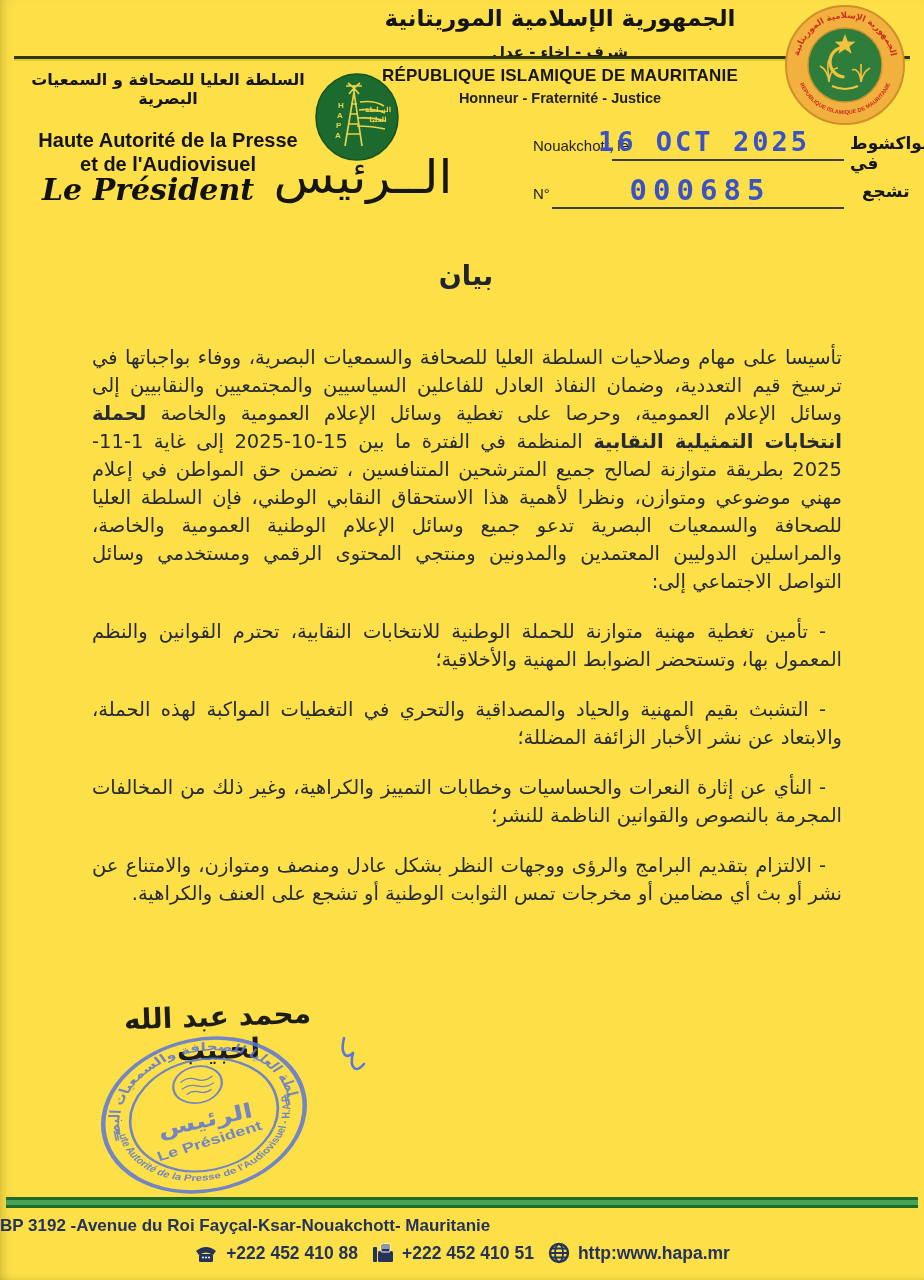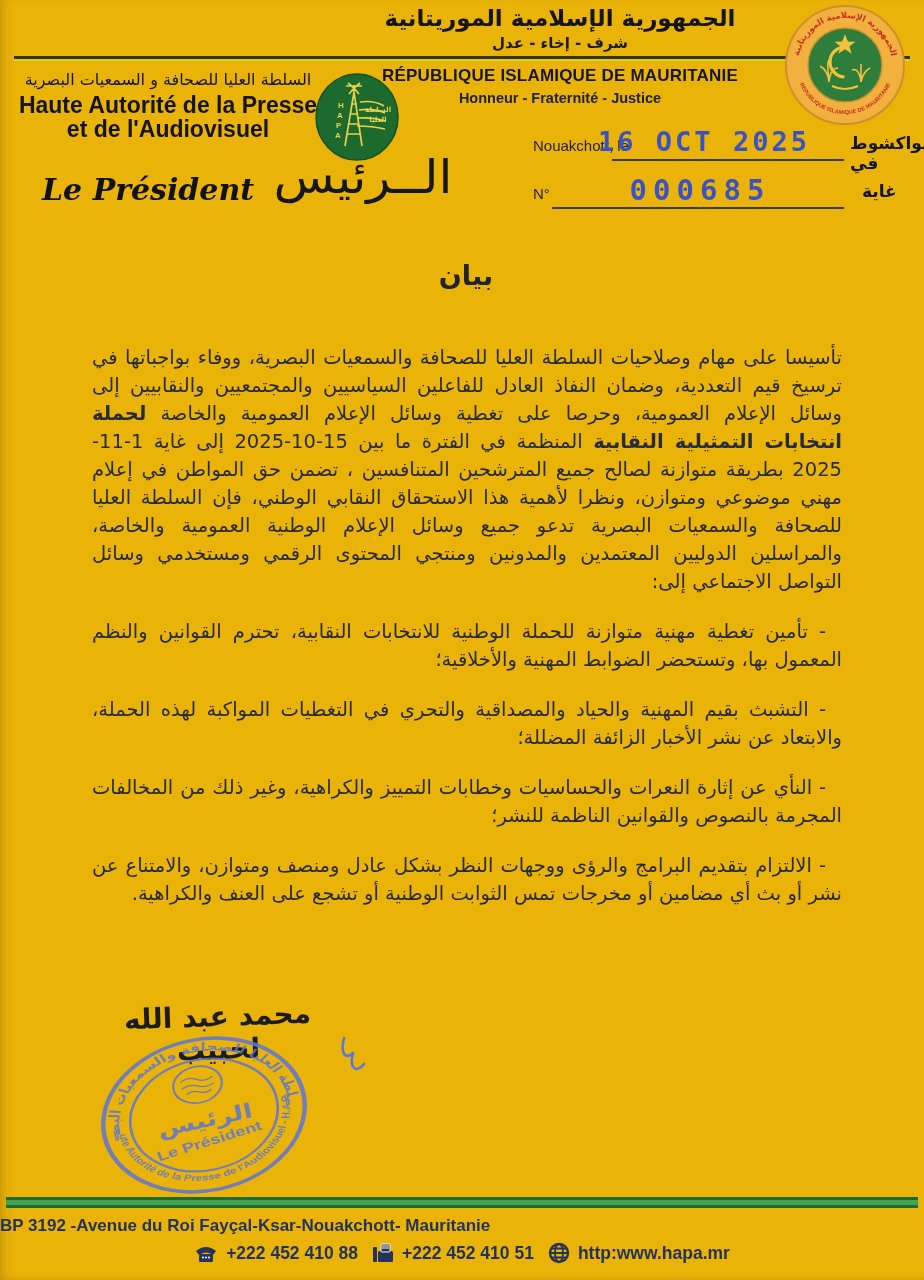--- a/index.html
+++ b/index.html
@@ -1,35 +1,35 @@
 <!DOCTYPE html>
 <html lang="ar"><head>
 <meta charset="utf-8">
 <style>
   html,body{margin:0;padding:0;background:#e8e8e8;}
   .page{
     position:relative;width:924px;height:1280px;margin:0 auto;
-    background:#eab308;overflow:hidden;
+    background:#fde047;overflow:hidden;
     font-family:"DejaVu Sans",sans-serif;color:#1f2430;
     box-shadow:inset 10px 0 14px -10px rgba(0,0,0,.25), inset 0 -6px 10px -8px rgba(0,0,0,.18);
   }
   
   .ar-head{position:absolute;top:5px;left:380px;width:360px;text-align:center;}
   .ar-head .rep{font-size:23px;font-weight:bold;color:#141414;letter-spacing:.5px;}
-  .ar-head .motto{font-size:15px;font-weight:bold;color:#1a1a1a;margin-top:3px;}
+  .ar-head .motto{font-size:15px;font-weight:bold;color:#1a1a1a;margin-top:12px;}
   .rule{position:absolute;top:56px;left:14px;right:14px;height:5px;z-index:1;
         background:linear-gradient(#33321a 0 52%,#d8d124 52% 100%);}
   .fr-head{position:absolute;top:66px;left:310px;width:500px;text-align:center;z-index:2;
            font-family:"Liberation Sans",sans-serif;}
   .fr-head .rep{font-size:17px;font-weight:bold;color:#161616;letter-spacing:.2px;}
   .fr-head .motto{font-size:14.5px;font-weight:bold;color:#222;margin-top:4px;}
   .org{position:absolute;top:70px;left:18px;width:300px;text-align:center;z-index:2;}
-  .org .ar{font-size:16px;font-weight:normal;color:#151515;}
-  .org .fr{font-family:"Liberation Sans",sans-serif;font-size:23px;font-weight:bold;
-           color:#141414;line-height:24px;margin-top:4px;}
+  .org .ar{font-size:16px;font-weight:bold;color:#151515;}
+  .org .fr{font-family:"Liberation Sans",sans-serif;font-size:20px;font-weight:bold;
+           color:#141414;line-height:24px;margin-top:20px;}
   .president-fr{position:absolute;top:172px;left:42px;z-index:2;
     font-family:"DejaVu Serif",serif;font-style:italic;font-weight:bold;font-size:30px;color:#111;}
   .president-ar{position:absolute;top:148px;left:238px;width:250px;z-index:2;text-align:center;
     font-size:50px;color:#161616;transform:scaleY(.92);}
   
   .fld{position:absolute;font-family:"Liberation Sans",sans-serif;font-weight:normal;color:#222;}
   .fline{position:absolute;height:2px;background:#3c3c3c;}
   .stamp-ink{position:absolute;text-align:center;font-family:"DejaVu Sans Mono",monospace;
     font-weight:bold;color:#3b52c4;}
   .ar-lbl{position:absolute;font-size:17px;font-weight:bold;color:#161616;}
@@ -126,21 +126,21 @@
   <div class="president-ar">الــرئيس</div>
 
   <div class="fld" style="top:137px;left:533px;font-size:15px;">Nouakchott, le</div>
   <div class="fline" style="top:159px;left:612px;width:232px;"></div>
   <div class="stamp-ink" style="top:126px;left:596px;width:216px;font-size:27px;letter-spacing:3px;">16 OCT 2025</div>
   <div class="ar-lbl" style="top:133px;left:850px;">انواكشوط في</div>
 
   <div class="fld" style="top:185px;left:533px;font-size:15px;">N°</div>
   <div class="fline" style="top:207px;left:552px;width:292px;"></div>
   <div class="stamp-ink" style="top:173px;left:600px;width:200px;font-size:29px;letter-spacing:6px;">000685</div>
-  <div class="ar-lbl" style="top:181px;left:862px;">غاية</div>
+  <div class="ar-lbl" style="top:181px;left:862px;">تشجع</div>
 
   <h1 class="title" style="margin:0;">بيان</h1>
 
   <div class="doc-body">
     <p><span>تأسيسا على مهام وصلاحيات السلطة العليا للصحافة والسمعيات البصرية، ووفاء بواجباتها في ترسيخ قيم التعددية، وضمان النفاذ العادل للفاعلين السياسيين والمجتمعيين والنقابيين إلى وسائل الإعلام العمومية، وحرصا على تغطية وسائل الإعلام العمومية والخاصة </span><b>لحملة انتخابات التمثيلية النقابية</b><span> المنظمة في الفترة ما بين 15-10-2025 إلى غاية 1-11-2025 بطريقة متوازنة لصالح جميع المترشحين المتنافسين ، تضمن حق المواطن في إعلام مهني موضوعي ومتوازن، ونظرا لأهمية هذا الاستحقاق النقابي الوطني، فإن السلطة العليا للصحافة والسمعيات البصرية تدعو جميع وسائل الإعلام الوطنية العمومية والخاصة، والمراسلين الدوليين المعتمدين والمدونين ومنتجي المحتوى الرقمي ومستخدمي وسائل التواصل الاجتماعي إلى:</span></p>
     <p class="bullet">- تأمين تغطية مهنية متوازنة للحملة الوطنية للانتخابات النقابية، تحترم القوانين والنظم المعمول بها، وتستحضر الضوابط المهنية والأخلاقية؛</p>
     <p class="bullet">- التشبث بقيم المهنية والحياد والمصداقية والتحري في التغطيات المواكبة لهذه الحملة، والابتعاد عن نشر الأخبار الزائفة المضللة؛</p>
     <p class="bullet">- النأي عن إثارة النعرات والحساسيات وخطابات التمييز والكراهية، وغير ذلك من المخالفات المجرمة بالنصوص والقوانين الناظمة للنشر؛</p>
     <p class="bullet">- الالتزام بتقديم البرامج والرؤى ووجهات النظر بشكل عادل ومنصف ومتوازن، والامتناع عن نشر أو بث أي مضامين أو مخرجات تمس الثوابت الوطنية أو تشجع على العنف والكراهية.</p>
   </div>

